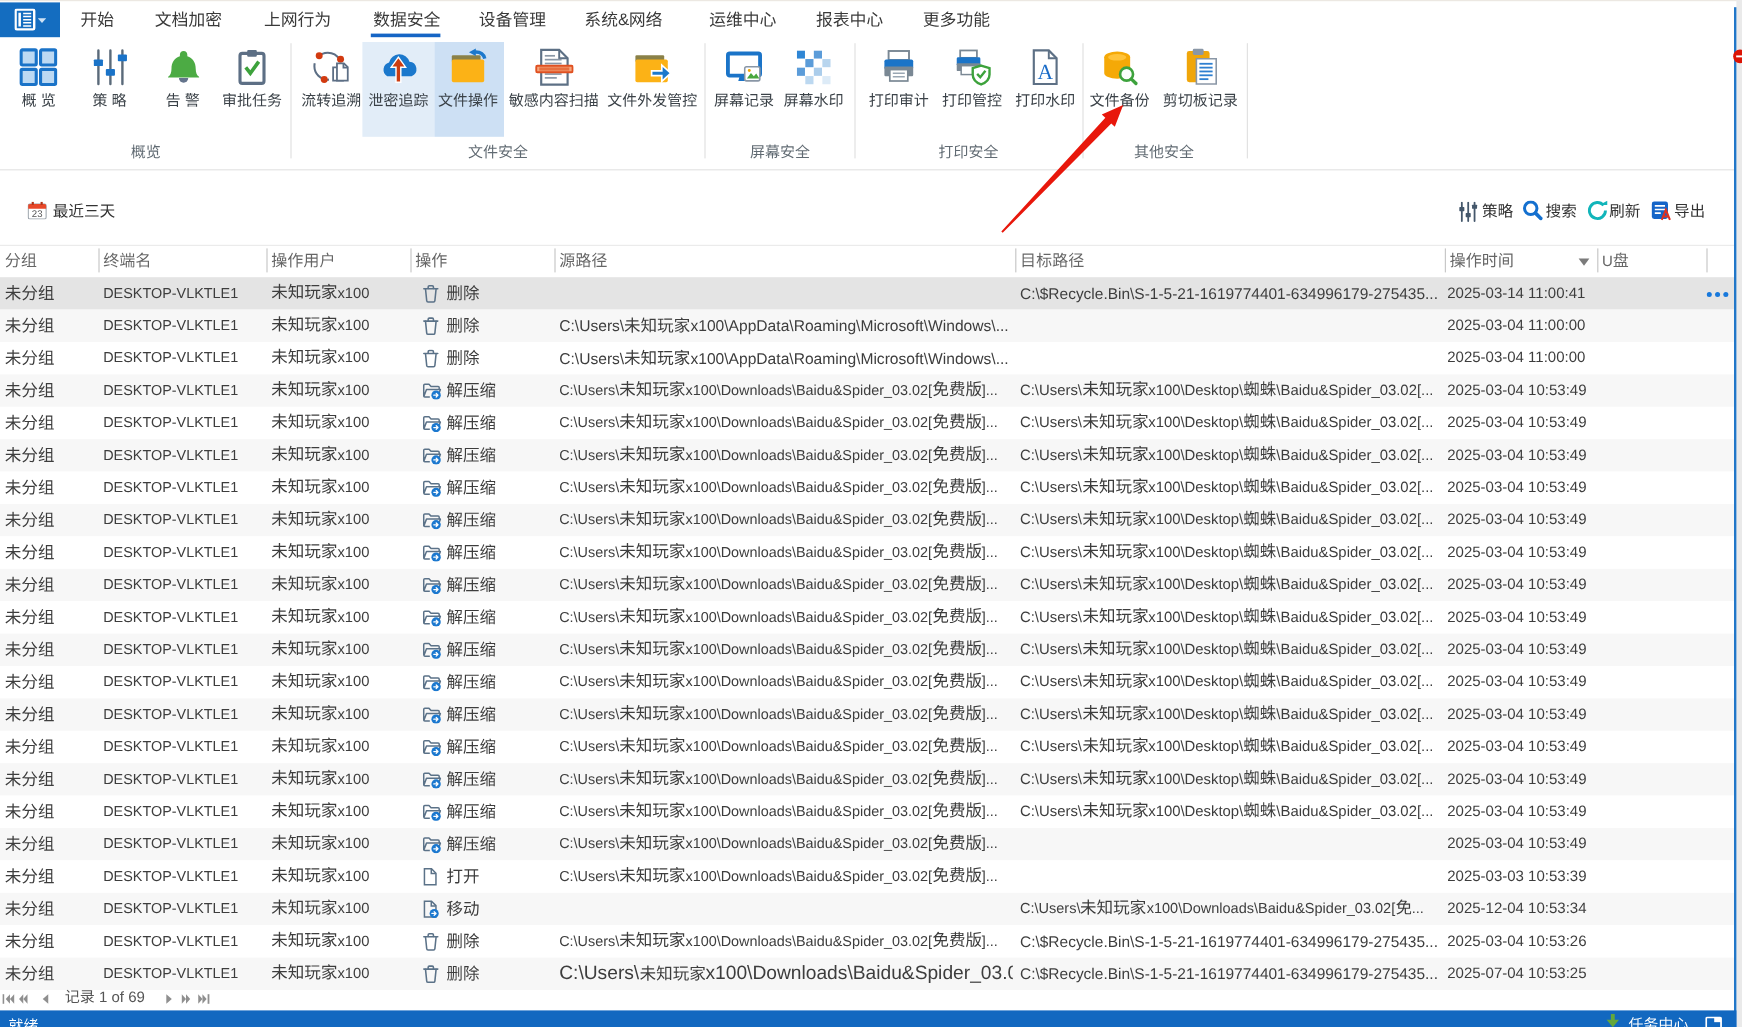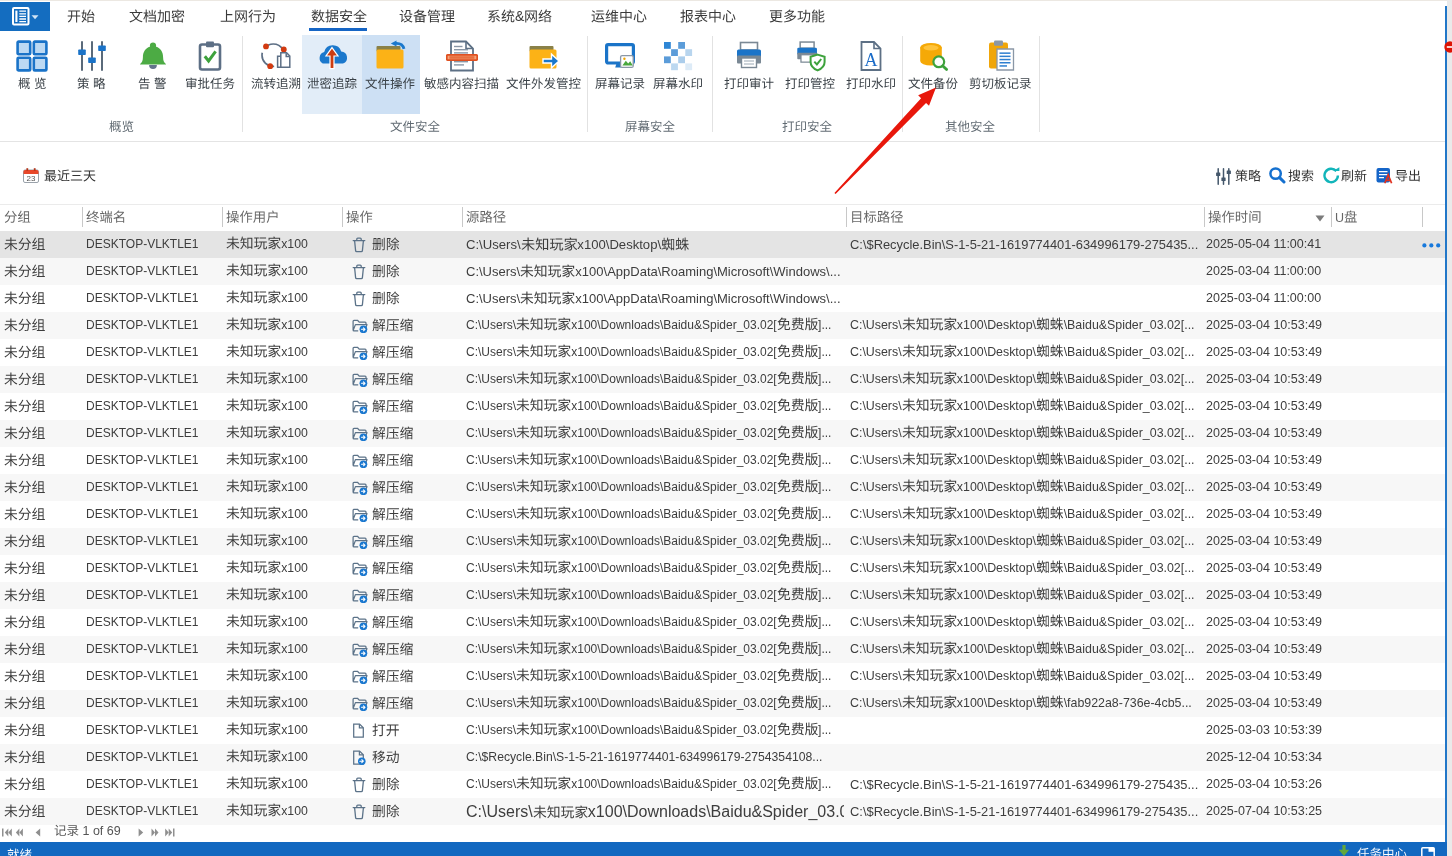--- a/index.html
+++ b/index.html
@@ -602,31 +602,22 @@
         <use href="#g73A9" x="400"></use>
         <use href="#g5BB6" x="600"></use>
       </svg>x100</div>
     <svg style="position:absolute;left:352px;top:5.5px" width="15" height="16" viewBox="0 0 15 16">
       <use href="#i-trash"></use>
     </svg>
     <div class="c" style="left:372px"><svg class="k" style="width:27.6px;height:13.8px;vertical-align:-1.66px" viewBox="0 0 400 200">
         <use href="#g5220" x="0"></use>
         <use href="#g9664" x="200"></use>
       </svg></div>
-    <div class="c lt" style="left:466px;width:378px;overflow:hidden;font-size:13.1px">C:\Users\<svg class="k" style="width:56.8px;height:14.2px;vertical-align:-1.7px" viewBox="0 0 800 200">
-        <use href="#g672A" x="0"></use>
-        <use href="#g77E5" x="200"></use>
-        <use href="#g73A9" x="400"></use>
-        <use href="#g5BB6" x="600"></use>
-      </svg>x100\Desktop\<svg class="k" style="width:28.4px;height:14.2px;vertical-align:-1.7px" viewBox="0 0 400 200">
-        <use href="#g8718" x="0"></use>
-        <use href="#g86DB" x="200"></use>
-      </svg></div>
     <div class="c lt" style="left:850px;width:352px;overflow:hidden;font-size:12.9px">C:\$Recycle.Bin\S-1-5-21-1619774401-634996179-275435...</div>
-    <div class="c tm" style="left:1206px">2025-05-04 11:00:41</div>
+    <div class="c tm" style="left:1206px">2025-03-14 11:00:41</div>
     <svg style="position:absolute;left:1422px;top:11.5px" width="19" height="5" viewBox="0 0 19 5">
       <g fill="#1879dc">
         <circle cx="2.4" cy="2.4" r="2.1"></circle>
         <circle cx="9.3" cy="2.4" r="2.1"></circle>
         <circle cx="16.2" cy="2.4" r="2.1"></circle>
       </g>
     </svg>
   </div>
 <div class="row" style="top:258px;background:#f7f7f7">
     <div class="c" style="left:4px"><svg class="k" style="width:41.4px;height:13.8px;vertical-align:-1.66px" viewBox="0 0 600 200">
@@ -1296,29 +1287,20 @@
     <div class="c lt" style="left:466px;width:378px;overflow:hidden;font-size:12.0px">C:\Users\<svg class="k" style="width:55.2px;height:13.8px;vertical-align:-1.66px" viewBox="0 0 800 200">
         <use href="#g672A" x="0"></use>
         <use href="#g77E5" x="200"></use>
         <use href="#g73A9" x="400"></use>
         <use href="#g5BB6" x="600"></use>
       </svg>x100\Downloads\Baidu&amp;Spider_03.02[<svg class="k" style="width:41.4px;height:13.8px;vertical-align:-1.66px" viewBox="0 0 600 200">
         <use href="#g514D" x="0"></use>
         <use href="#g8D39" x="200"></use>
         <use href="#g7248" x="400"></use>
       </svg>]...</div>
-    <div class="c lt" style="left:850px;width:352px;overflow:hidden;font-size:12.4px">C:\Users\<svg class="k" style="width:55.2px;height:13.8px;vertical-align:-1.66px" viewBox="0 0 800 200">
-        <use href="#g672A" x="0"></use>
-        <use href="#g77E5" x="200"></use>
-        <use href="#g73A9" x="400"></use>
-        <use href="#g5BB6" x="600"></use>
-      </svg>x100\Desktop\<svg class="k" style="width:27.6px;height:13.8px;vertical-align:-1.66px" viewBox="0 0 400 200">
-        <use href="#g8718" x="0"></use>
-        <use href="#g86DB" x="200"></use>
-      </svg>\fab922a8-736e-4cb5...</div>
     <div class="c tm" style="left:1206px">2025-03-04 10:53:49</div>
   </div>
 <div class="row" style="top:717px;background:#fff">
     <div class="c" style="left:4px"><svg class="k" style="width:41.4px;height:13.8px;vertical-align:-1.66px" viewBox="0 0 600 200">
         <use href="#g672A" x="0"></use>
         <use href="#g5206" x="200"></use>
         <use href="#g7EC4" x="400"></use>
       </svg></div>
     <div class="c lt" style="left:86px">DESKTOP-VLKTLE1</div>
     <div class="c" style="left:226px;font-size:12.3px"><svg class="k" style="width:55.2px;height:13.8px;vertical-align:-1.66px" viewBox="0 0 800 200">
@@ -1359,21 +1341,28 @@
         <use href="#g73A9" x="400"></use>
         <use href="#g5BB6" x="600"></use>
       </svg>x100</div>
     <svg style="position:absolute;left:352px;top:5.5px" width="14" height="16" viewBox="0 0 14 16">
       <use href="#i-docmv"></use>
     </svg>
     <div class="c" style="left:372px"><svg class="k" style="width:27.6px;height:13.8px;vertical-align:-1.66px" viewBox="0 0 400 200">
         <use href="#g79FB" x="0"></use>
         <use href="#g52A8" x="200"></use>
       </svg></div>
-    <div class="c lt" style="left:466px;width:378px;overflow:hidden;font-size:12.2px">C:\$Recycle.Bin\S-1-5-21-1619774401-634996179-2754354108...</div>
+    <div class="c lt" style="left:850px;width:352px;overflow:hidden;font-size:12.1px">C:\Users\<svg class="k" style="width:55.2px;height:13.8px;vertical-align:-1.66px" viewBox="0 0 800 200">
+        <use href="#g672A" x="0"></use>
+        <use href="#g77E5" x="200"></use>
+        <use href="#g73A9" x="400"></use>
+        <use href="#g5BB6" x="600"></use>
+      </svg>x100\Downloads\Baidu&amp;Spider_03.02[<svg class="k" style="width:13.8px;height:13.8px;vertical-align:-1.66px" viewBox="0 0 200 200">
+        <use href="#g514D" x="0"></use>
+      </svg>...</div>
     <div class="c tm" style="left:1206px">2025-12-04 10:53:34</div>
   </div>
 <div class="row" style="top:771px;background:#fff">
     <div class="c" style="left:4px"><svg class="k" style="width:41.4px;height:13.8px;vertical-align:-1.66px" viewBox="0 0 600 200">
         <use href="#g672A" x="0"></use>
         <use href="#g5206" x="200"></use>
         <use href="#g7EC4" x="400"></use>
       </svg></div>
     <div class="c lt" style="left:86px">DESKTOP-VLKTLE1</div>
     <div class="c" style="left:226px;font-size:12.3px"><svg class="k" style="width:55.2px;height:13.8px;vertical-align:-1.66px" viewBox="0 0 800 200">

